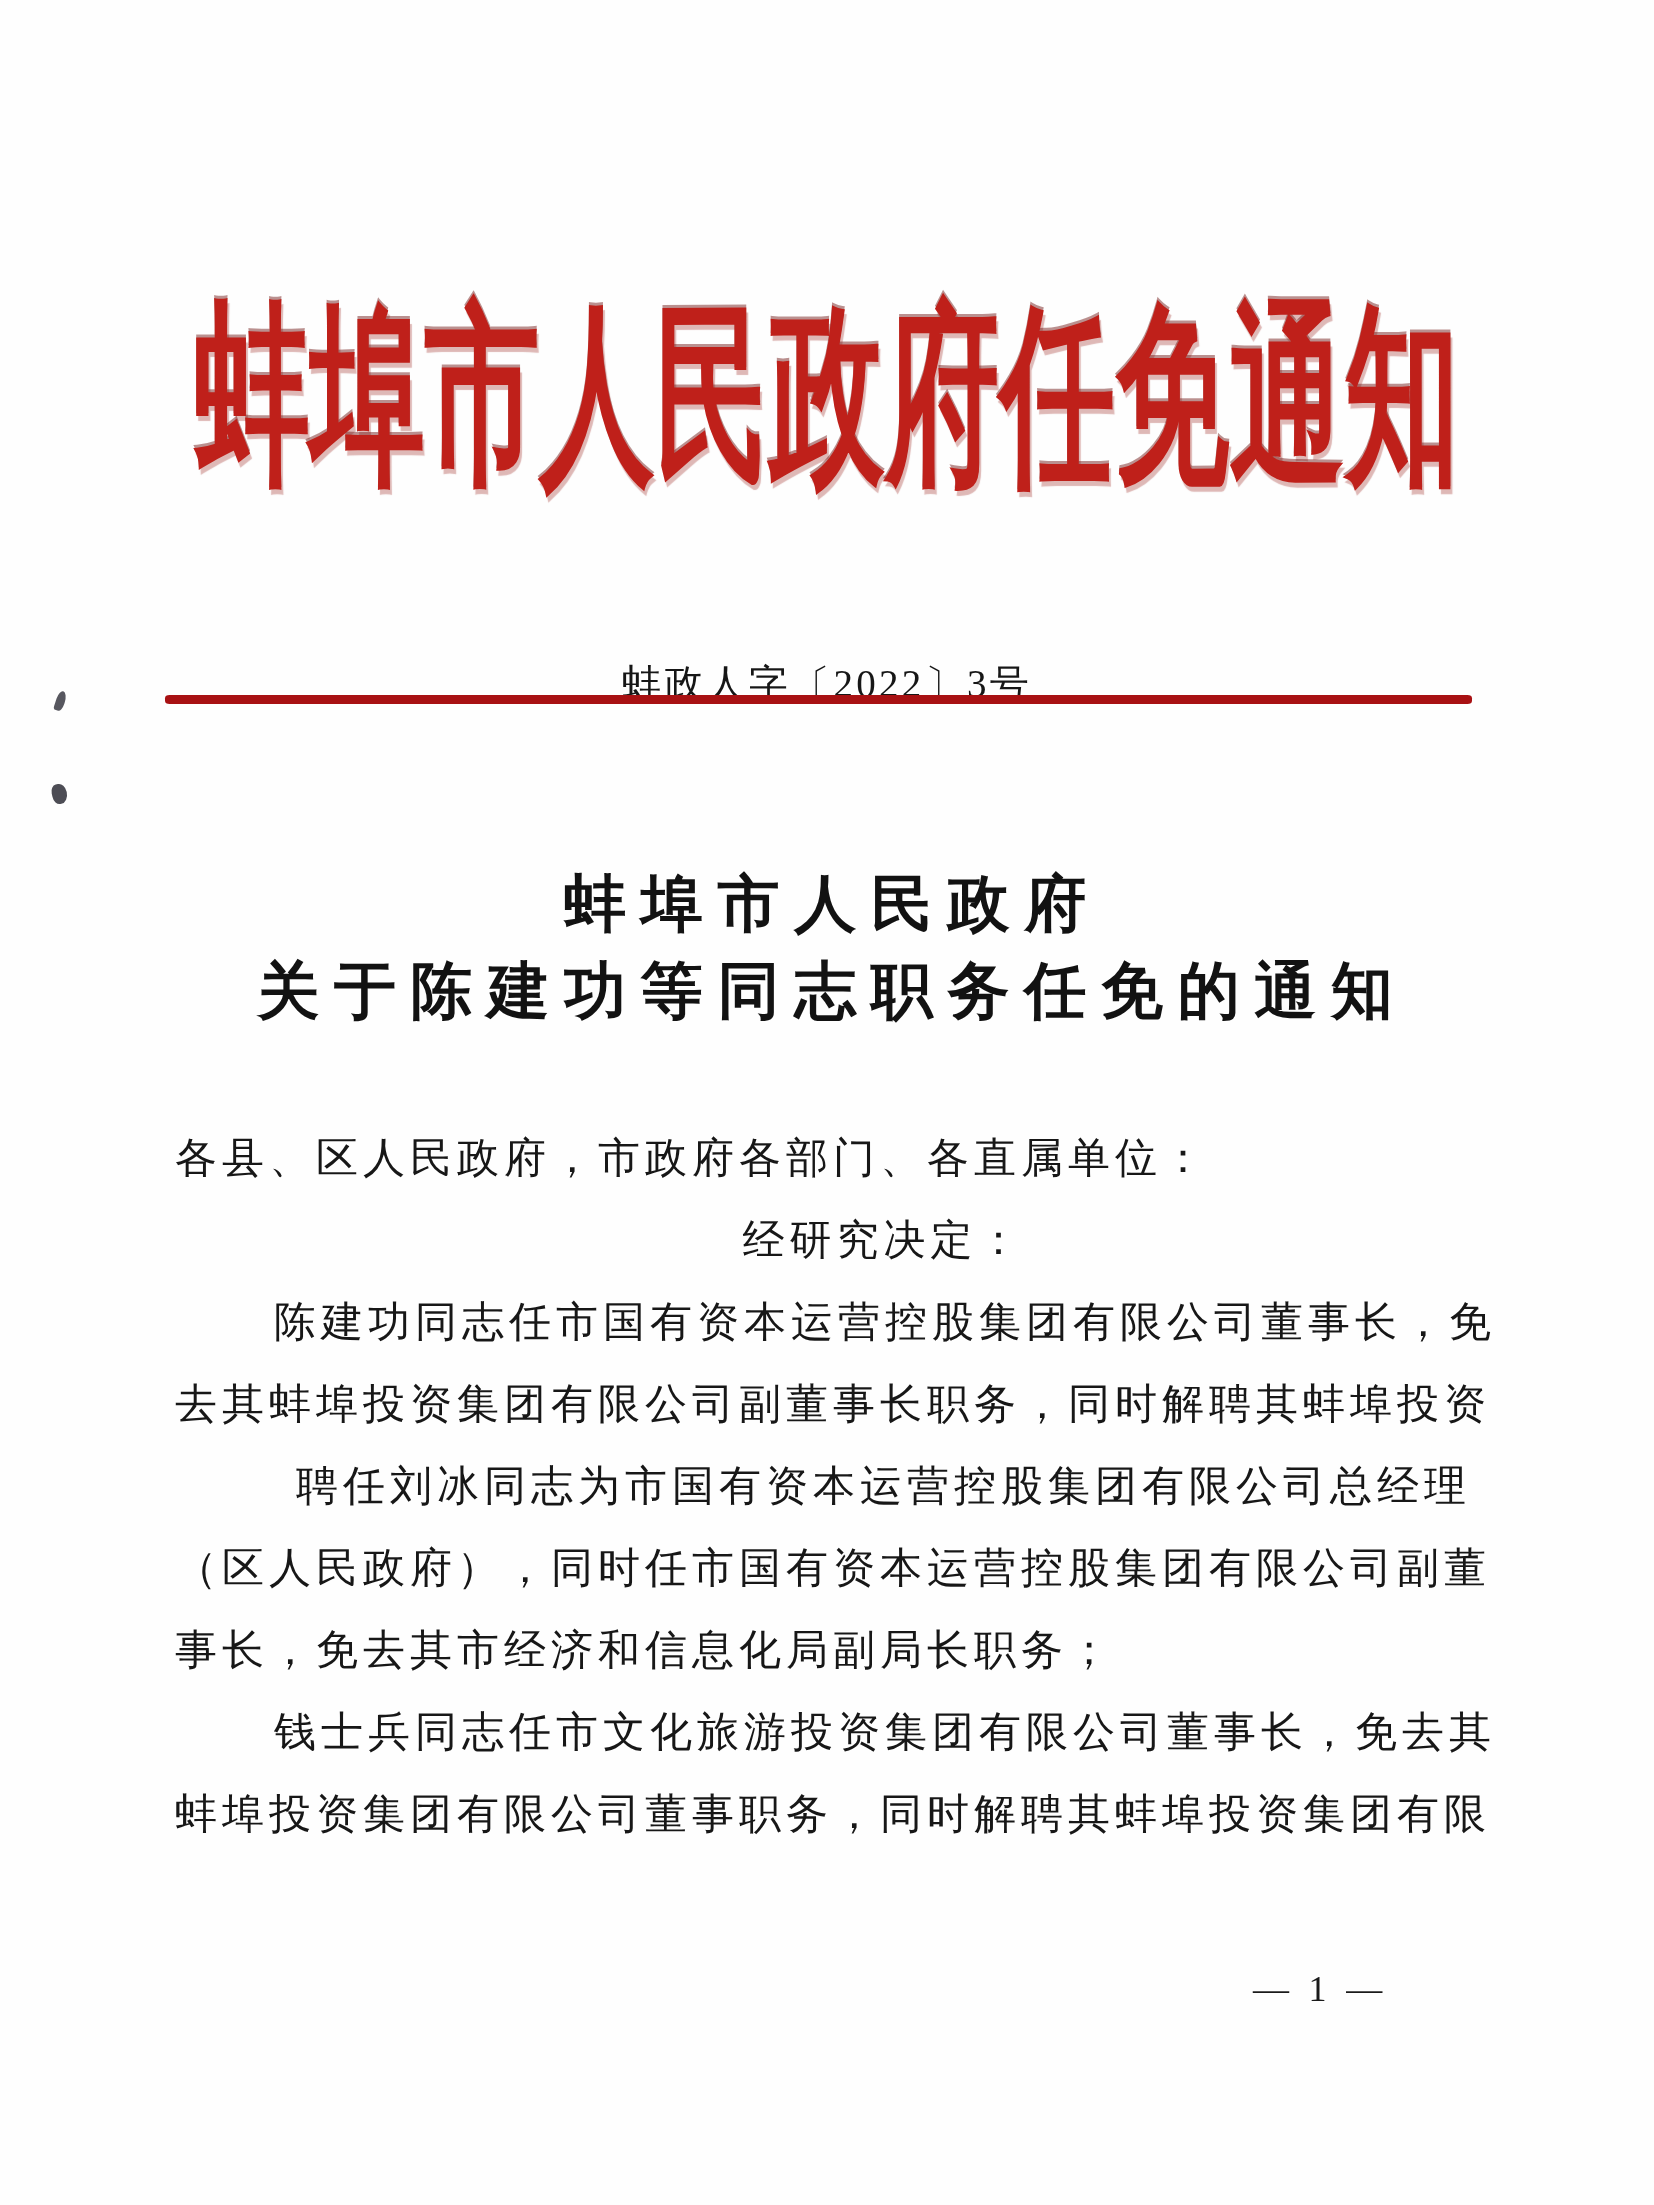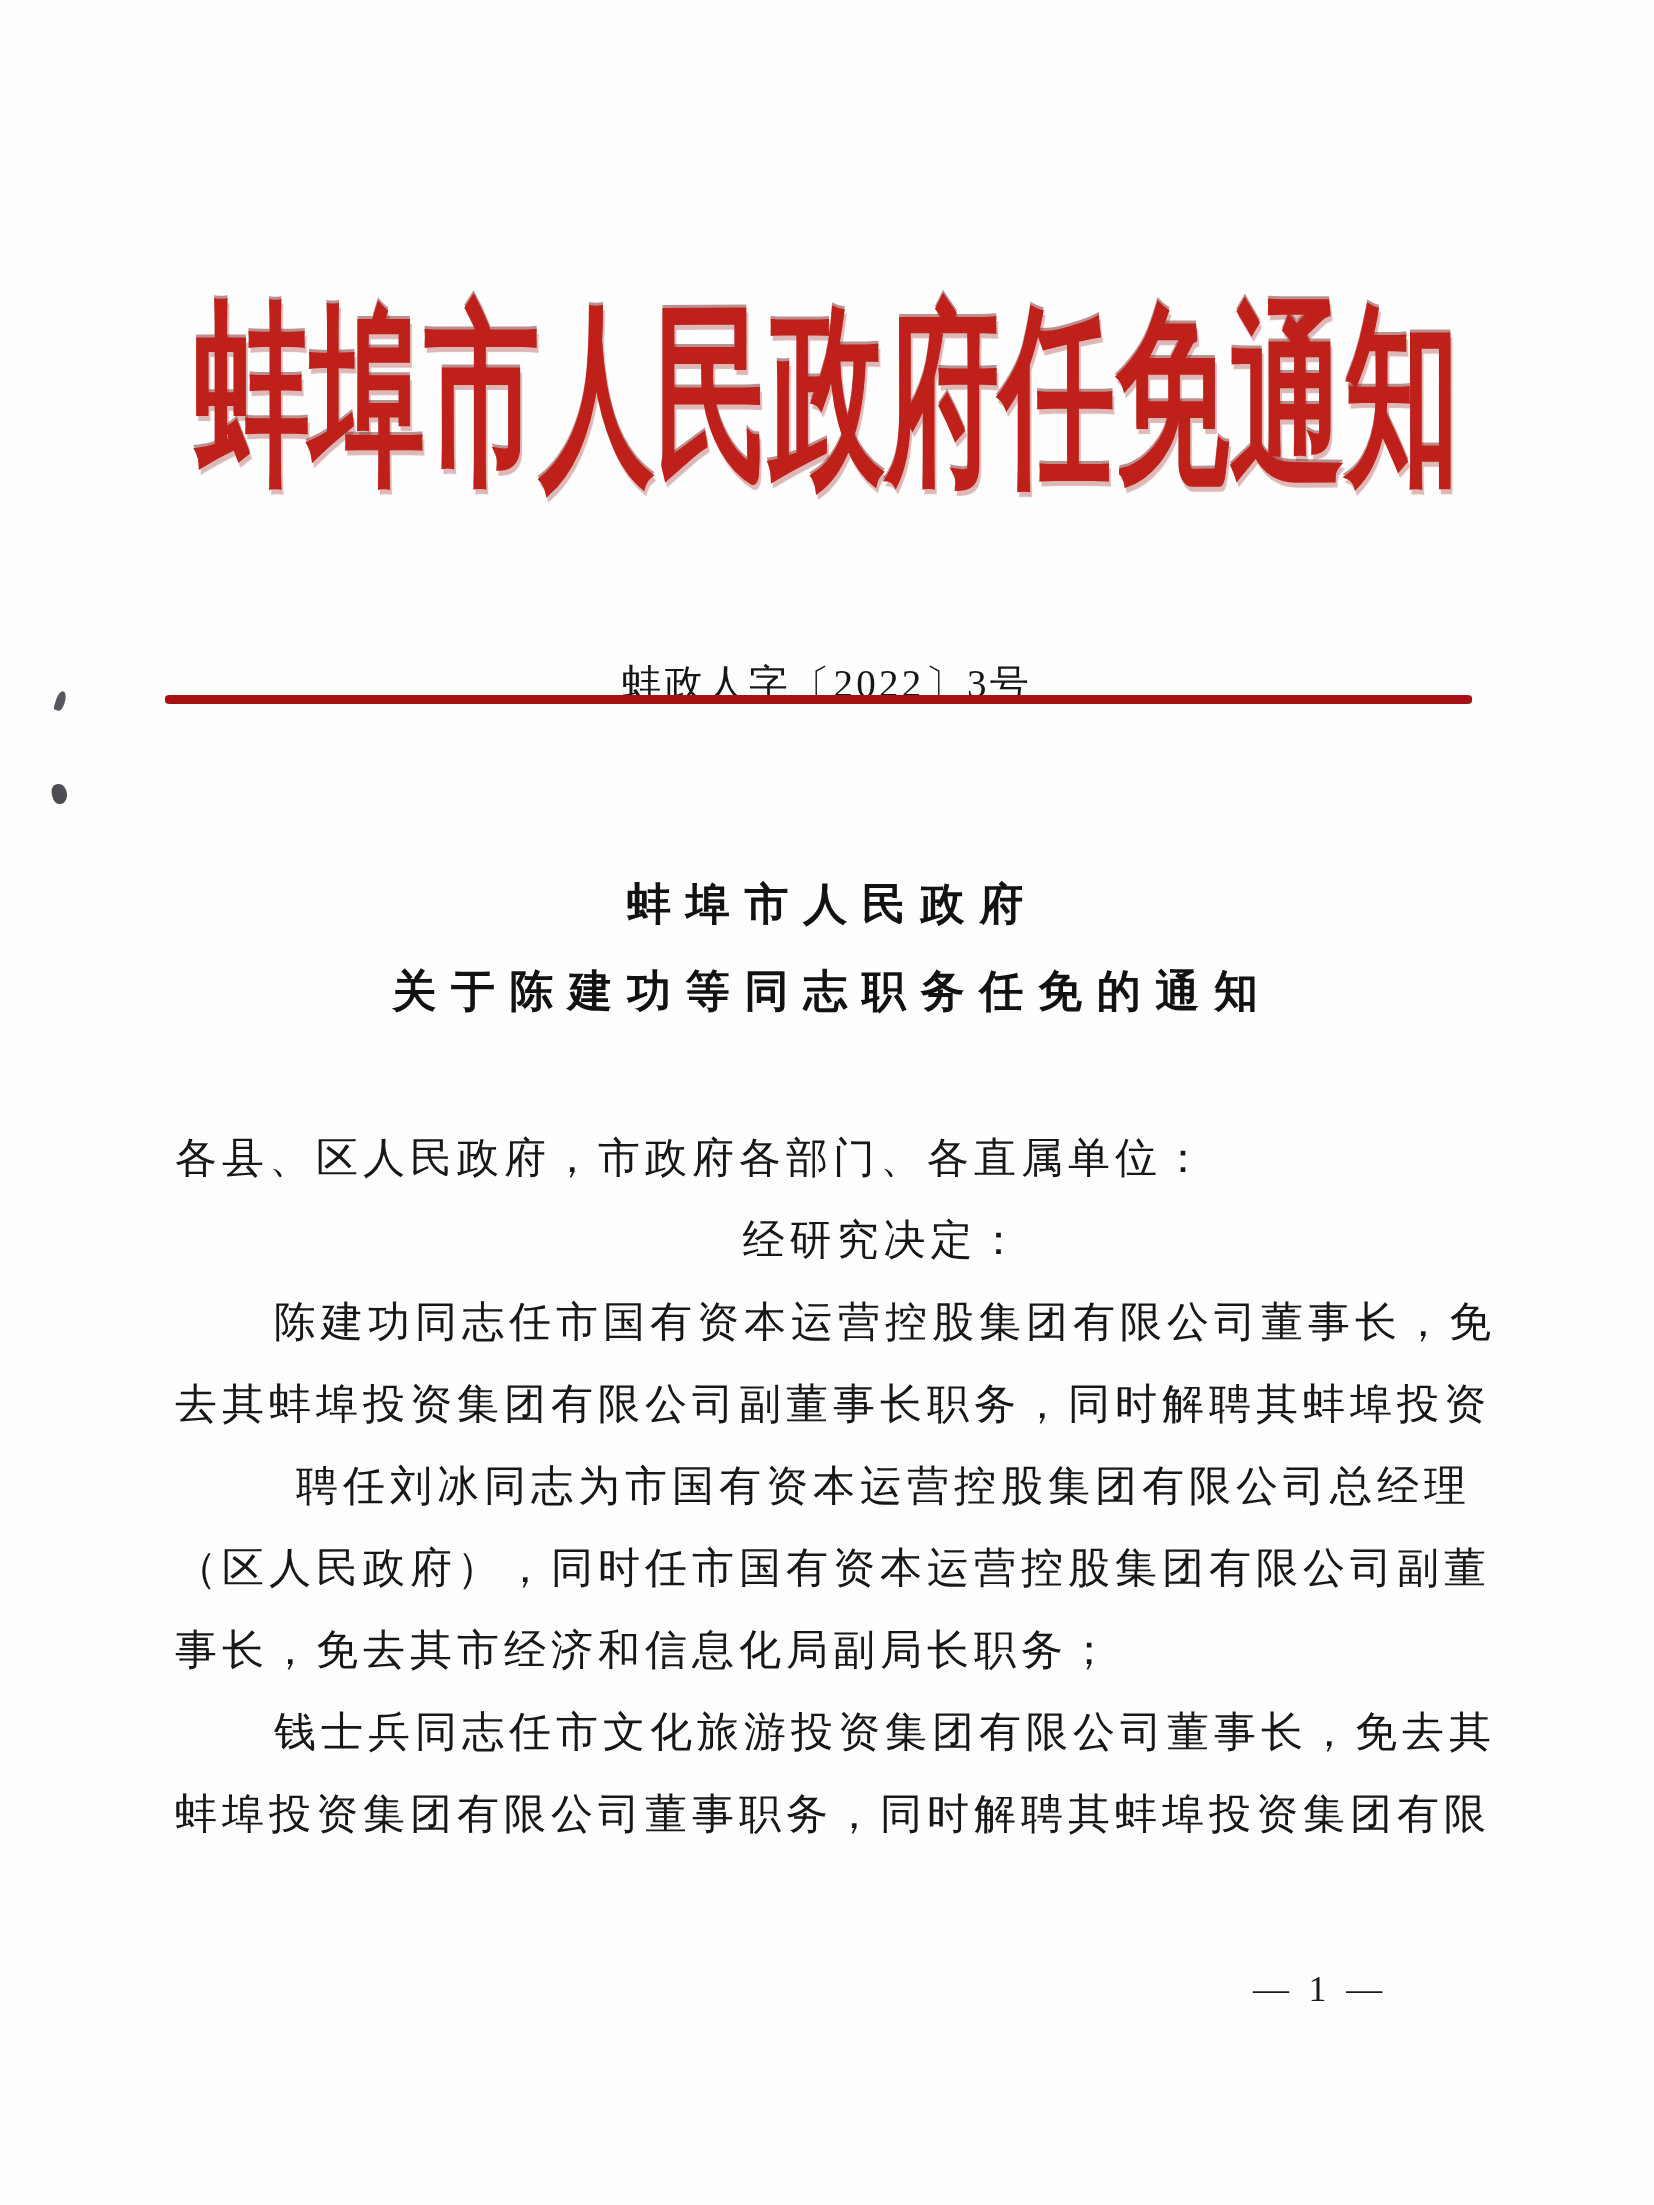--- a/index.html
+++ b/index.html
@@ -56,21 +56,21 @@
   }
   
   .title {
     position: absolute;
     top: 861px;
     left: 0;
     width: 100%;
     box-sizing: border-box;
     text-align: center;
     font-weight: bold;
-    font-size: 44px;
+    font-size: 62px;
     line-height: 87px;
     letter-spacing: 14.7px;
     padding-left: 11px;
     color: #121212;
   }
   
   .body-block {
     position: absolute;
     left: 175px;
     top: 1120px;

